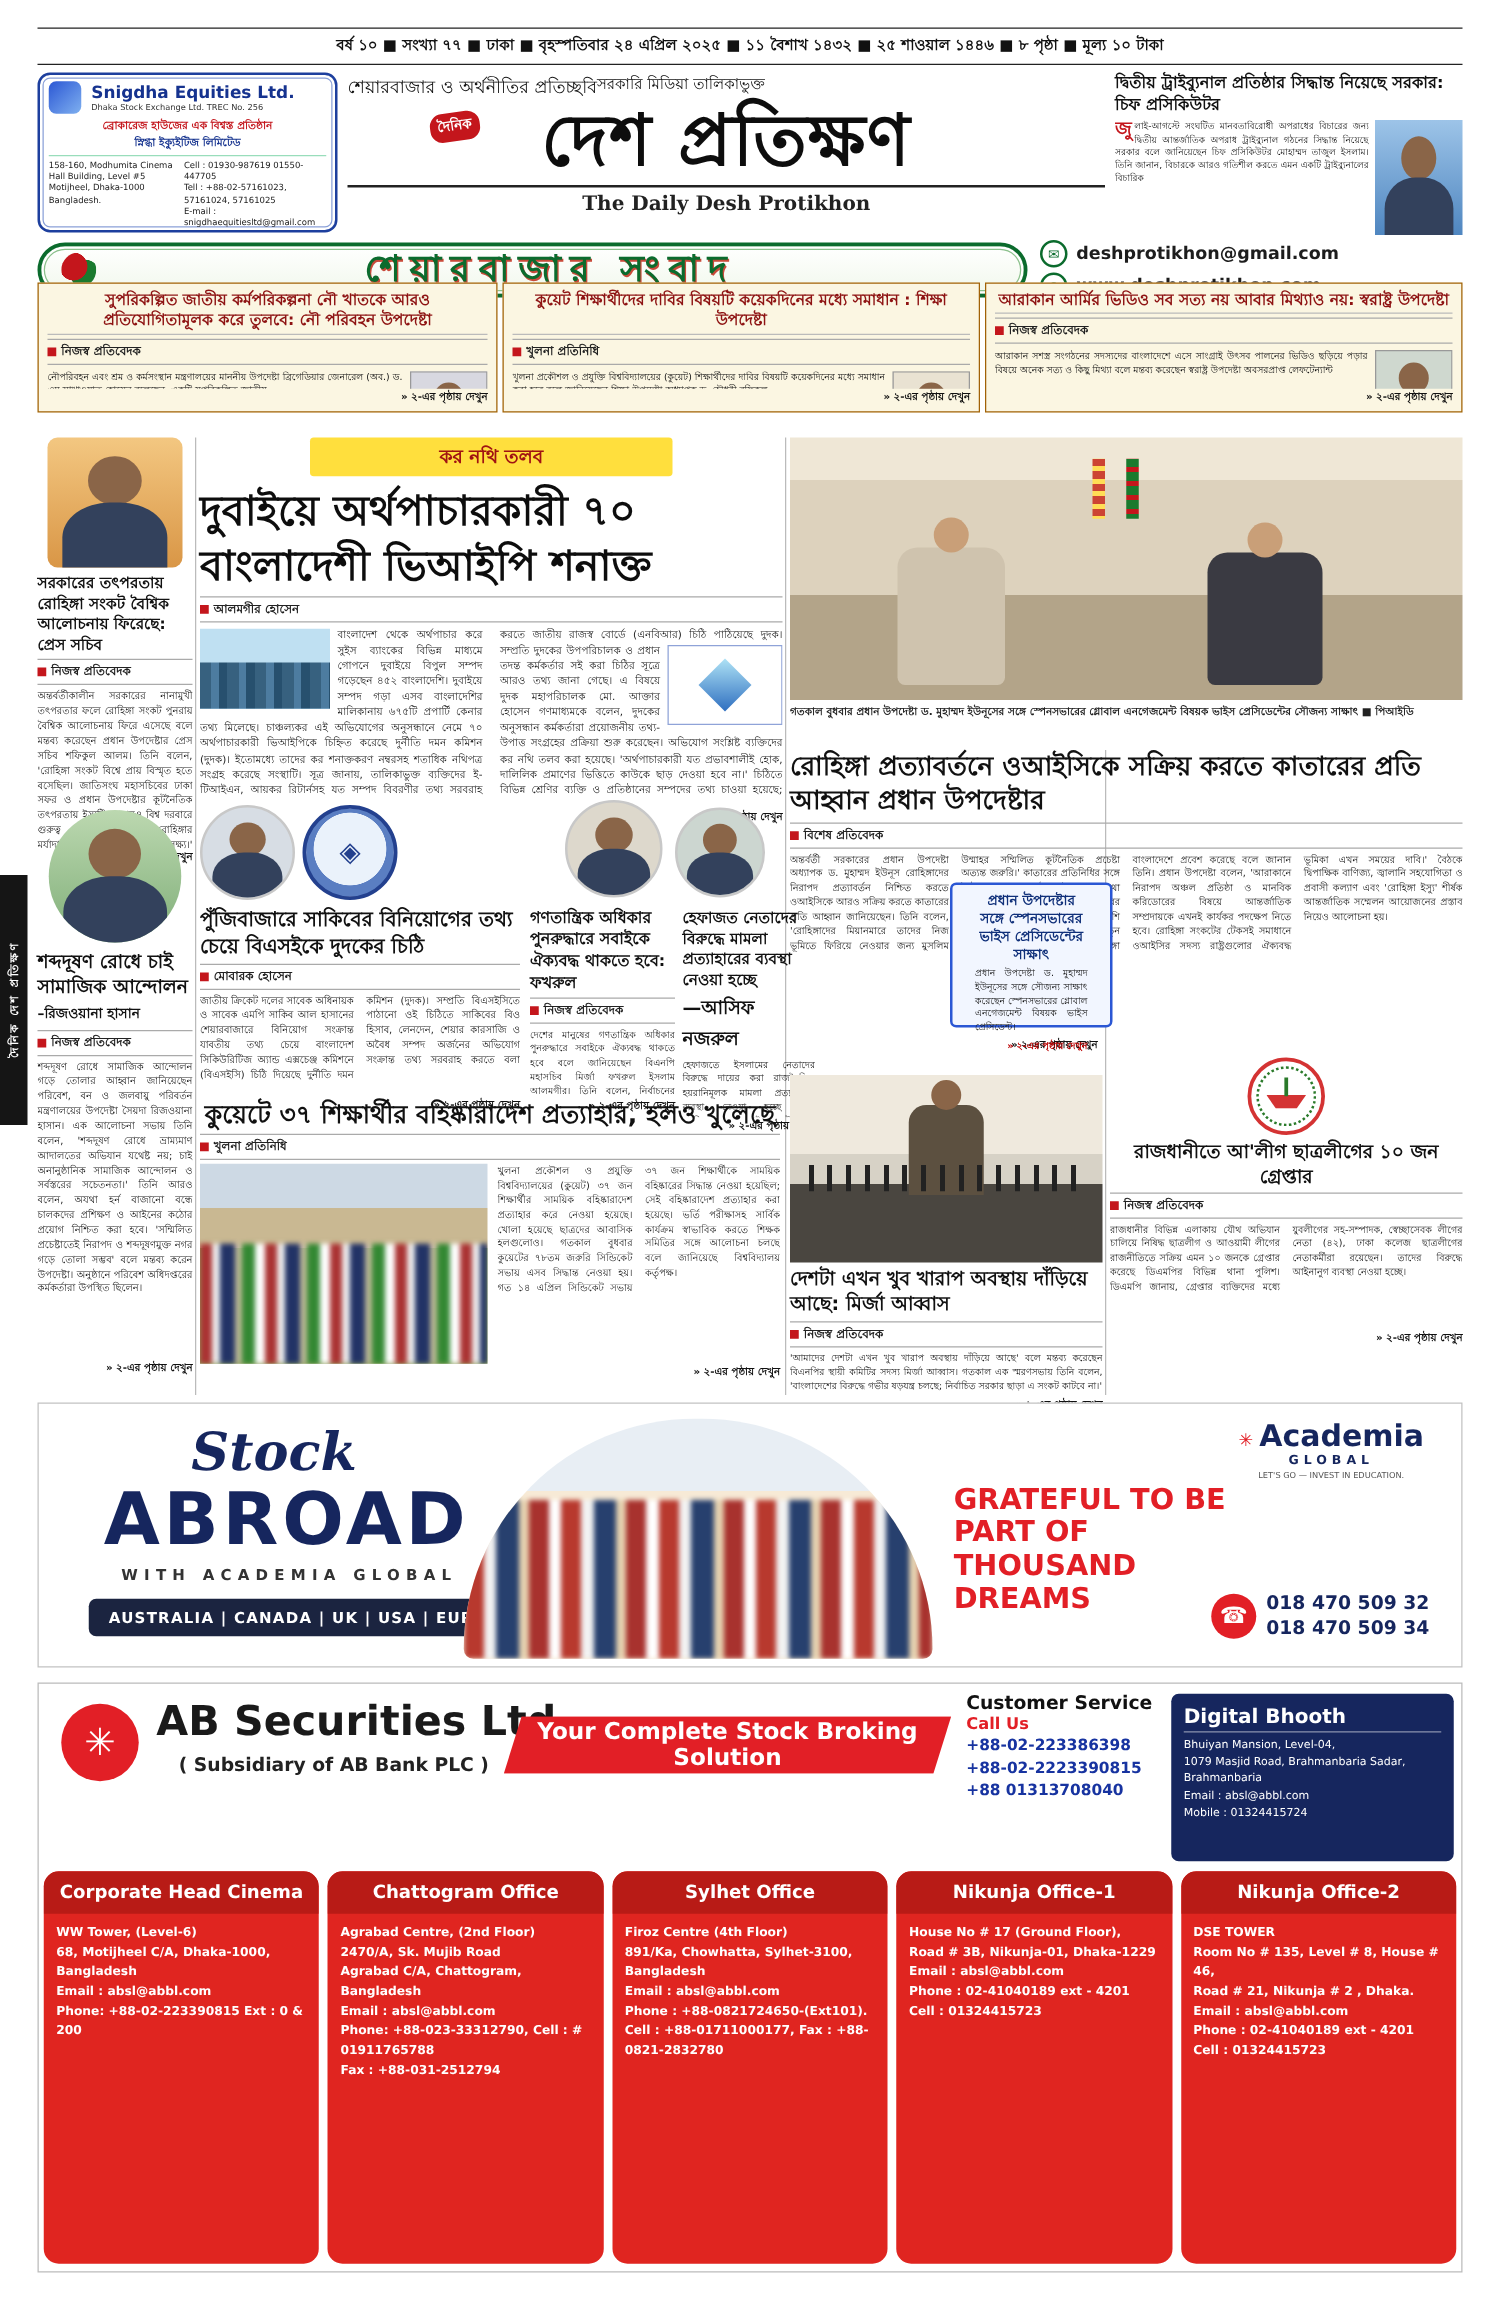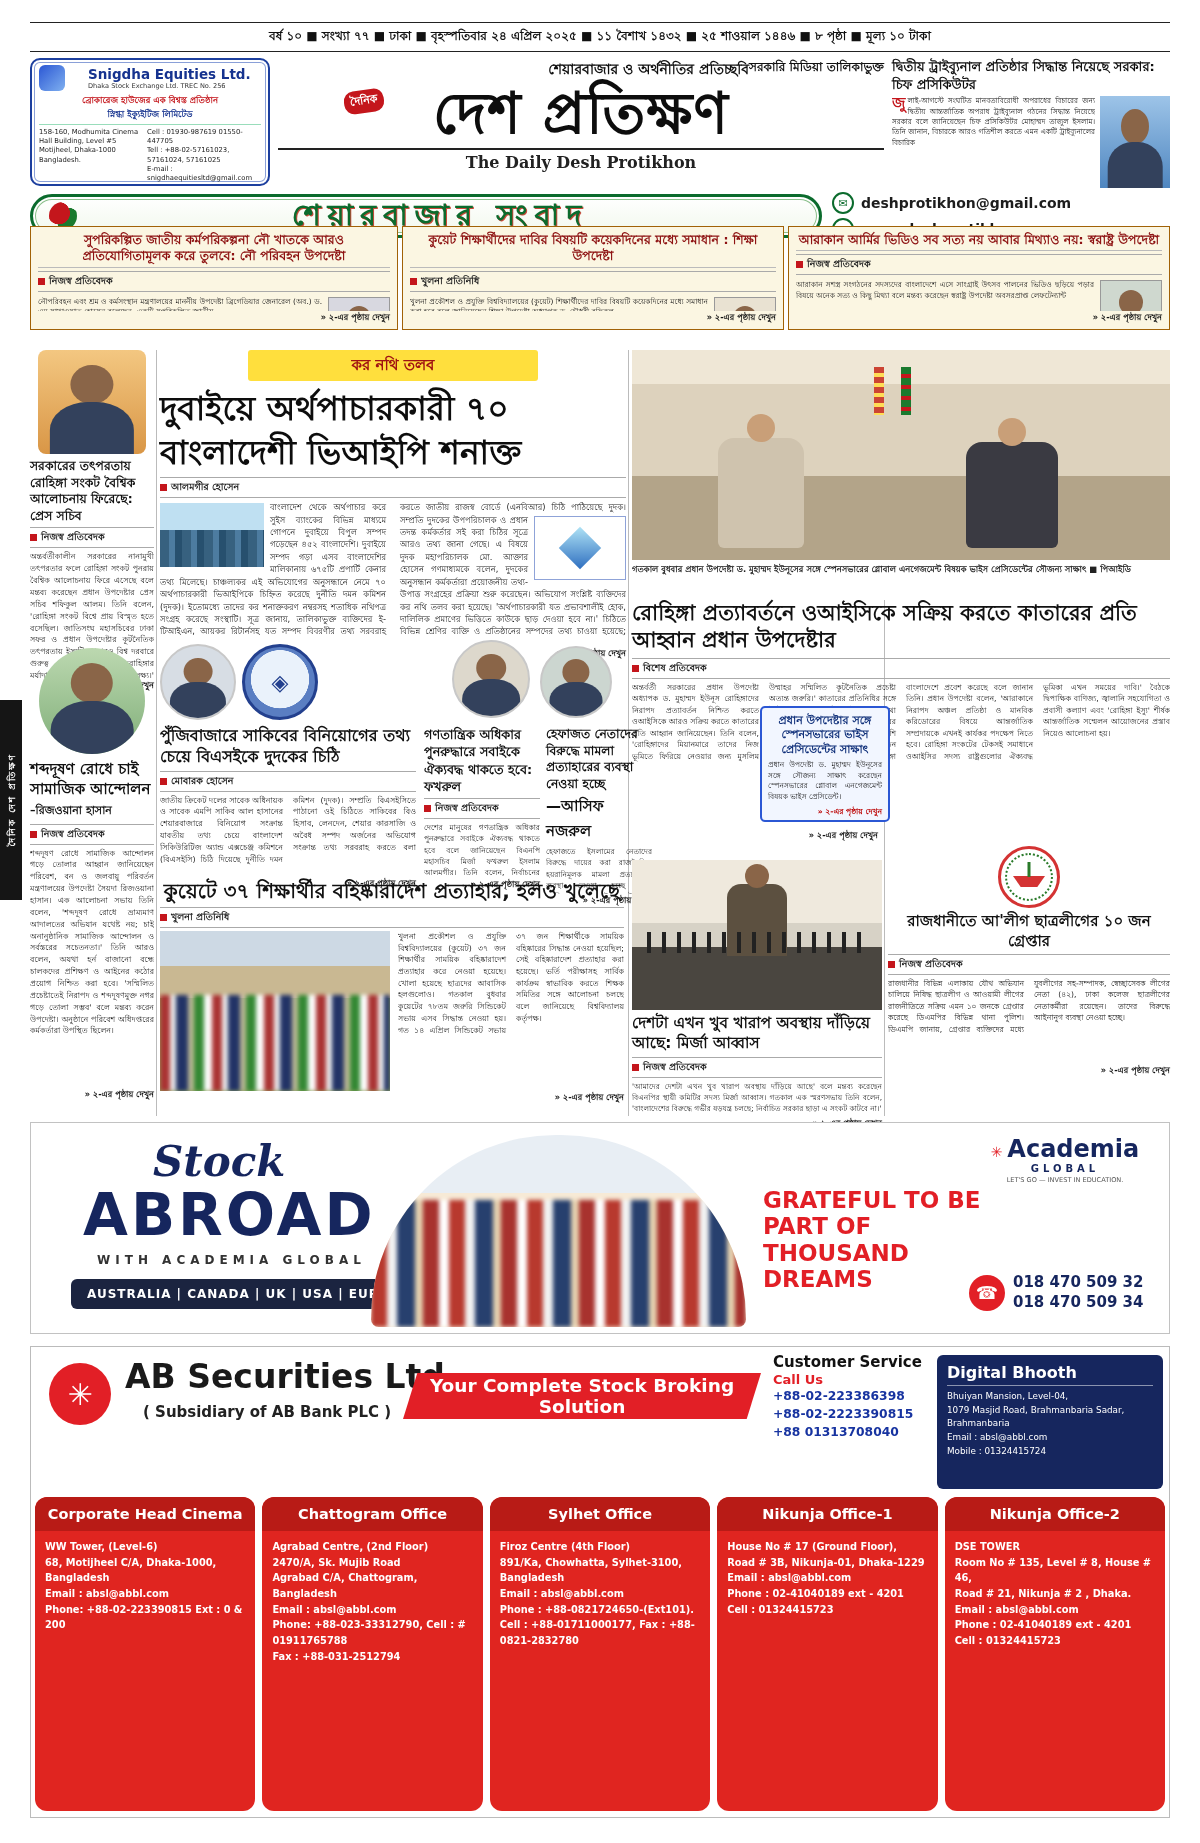--- a/index.html
+++ b/index.html
@@ -11,32 +11,32 @@
 .byline{display:flex;align-items:center;gap:4px;font-size:9.5px;font-weight:800;color:#222;
   border-top:1px solid #aaa;border-bottom:1px solid #aaa;padding:2px 0;margin:3px 0}
 .bysq{width:7px;height:7px;background:#c4161c;display:inline-block}
 .vrule{position:absolute;width:1px;background:#bbb}
 
 #dateline{position:absolute;left:30px;top:22px;width:1140px;text-align:center;font-size:12px;
   font-weight:700;padding:4px 0;border-top:1.5px solid #222;border-bottom:1.5px solid #222}
 
 #snigdha{position:absolute;left:30px;top:58px;width:240px;height:128px;border:2px solid #1d3f9e;
   border-radius:10px;padding:5px 7px;box-shadow:inset 0 0 0 2px #fff,inset 0 0 0 3px #8aa0d8}
-#snigdha .sn-top{display:flex;gap:23px;align-items:center}
+#snigdha .sn-top{display:flex;gap:8px;align-items:center}
 .sn-logo{width:26px;height:26px;border-radius:6px;background:linear-gradient(135deg,#2b57d4,#7fb0f0);flex:none}
 .sn-name{font-size:13.5px;font-weight:800;color:#16338f}
 .sn-trec{font-size:6.6px;color:#333}
 .sn-l1{font-size:8.5px;font-weight:700;color:#c4161c;text-align:center;margin-top:3px}
 .sn-l2{font-size:8.5px;font-weight:700;color:#16338f;text-align:center;border-bottom:1px solid #9db;padding-bottom:2px}
 #snigdha .sn-bot{display:flex;gap:6px;margin-top:3px}
 .sn-addr{font-size:6.8px;width:46%;color:#222;line-height:1.35}
 .sn-con{font-size:6.8px;flex:1;line-height:1.35;color:#222}
 
 #masthead{position:absolute;left:278px;top:58px;width:606px;height:130px}
-.mh-tags{display:flex;justify-content:flex-end;font-weight:700}
+.mh-tags{display:flex;justify-content:flex-start;font-weight:400}
 .mh-tl{font-size:14px}.mh-tr{font-size:12px}
 .mh-title-row{text-align:center;position:relative;margin-top:2px}
 .mh-daily{position:absolute;left:66px;top:6px;background:#c4161c;color:#fff;font-size:11px;
   font-weight:700;padding:2px 6px;border-radius:10px;transform:rotate(-8deg)}
 .mh-title{font-size:57px;font-weight:900;letter-spacing:1px;color:#0d0d0d;line-height:1.05}
 .mh-sub{border-top:2px solid #222;margin-top:4px;padding-top:3px;text-align:center;
   font-family:"DejaVu Serif","Liberation Serif",serif;font-size:16px;font-weight:700;color:#222}
 
 #tribunal{position:absolute;left:892px;top:58px;width:278px;height:130px}
 #tribunal .t-h{font-size:13px;font-weight:800;line-height:1.35;margin-bottom:3px}
@@ -113,21 +113,21 @@
 .fig-b{left:62%;top:44%;width:92px;height:106px;background:#3a3a42}
 .mt-flag1{position:absolute;left:45%;top:8%;width:10px;height:48px;
   background:repeating-linear-gradient(180deg,#c43 0 6px,#fd5 6px 10px)}
 .mt-flag2{position:absolute;left:50%;top:8%;width:10px;height:48px;
   background:repeating-linear-gradient(180deg,#1a7a2e 0 7px,#c4161c 7px 11px)}
 #meeting .m-cap{font-size:8.4px;font-weight:700;line-height:1.4;margin-top:4px;color:#222}
 #rohingya{position:absolute;left:632px;top:600px;width:538px;height:244px}
 #rohingya .r-h{font-size:21px;font-weight:900;line-height:1.3}
 #rohingya .bodytext{column-count:4;column-gap:10px;height:138px;font-size:7.7px}
 #spainbox{position:absolute;left:128px;top:106px;width:130px;height:116px;border:2px solid #2b57d4;
-  background:#f2f6ff;border-radius:5px;padding:6px 6px;z-index:3}
+  background:#f2f6ff;border-radius:5px;padding:6px 18px;z-index:3}
 #spainbox .sp-t{font-size:11px;font-weight:800;color:#10307a;text-align:center;line-height:1.3}
 #spainbox .sp-b{font-size:7.4px;line-height:1.45;text-align:justify;margin-top:3px}
 #spainbox .sp-n{font-size:7.6px;font-weight:800;color:#b00;text-align:right;margin-top:2px}
 #rohingya .cont{position:absolute;right:292px;bottom:2px}
 
 .circ{position:absolute;border-radius:50%;border:2px solid #c8c8c8}
 #ph-shakib{left:160px;top:644px;width:76px;height:76px;background:#d7dde4}
 #ph-fakhrul{left:452px;top:640px;width:78px;height:78px;background:#ddd8cc}
 #ph-nazrul{left:540px;top:646px;width:72px;height:72px;background:#ccd6d0}
 .circ.portrait::before{top:16%}

